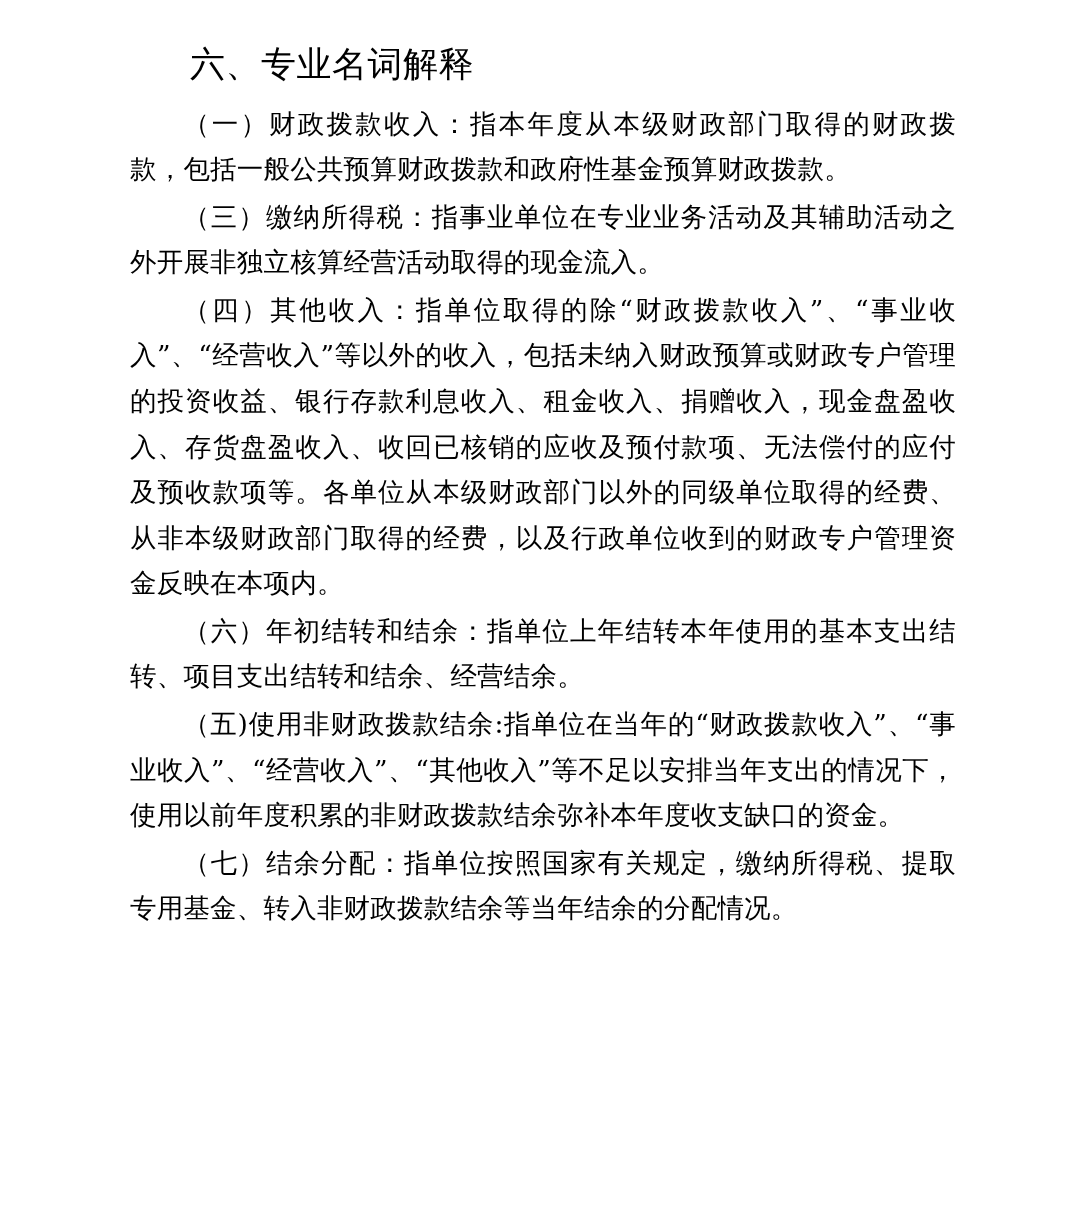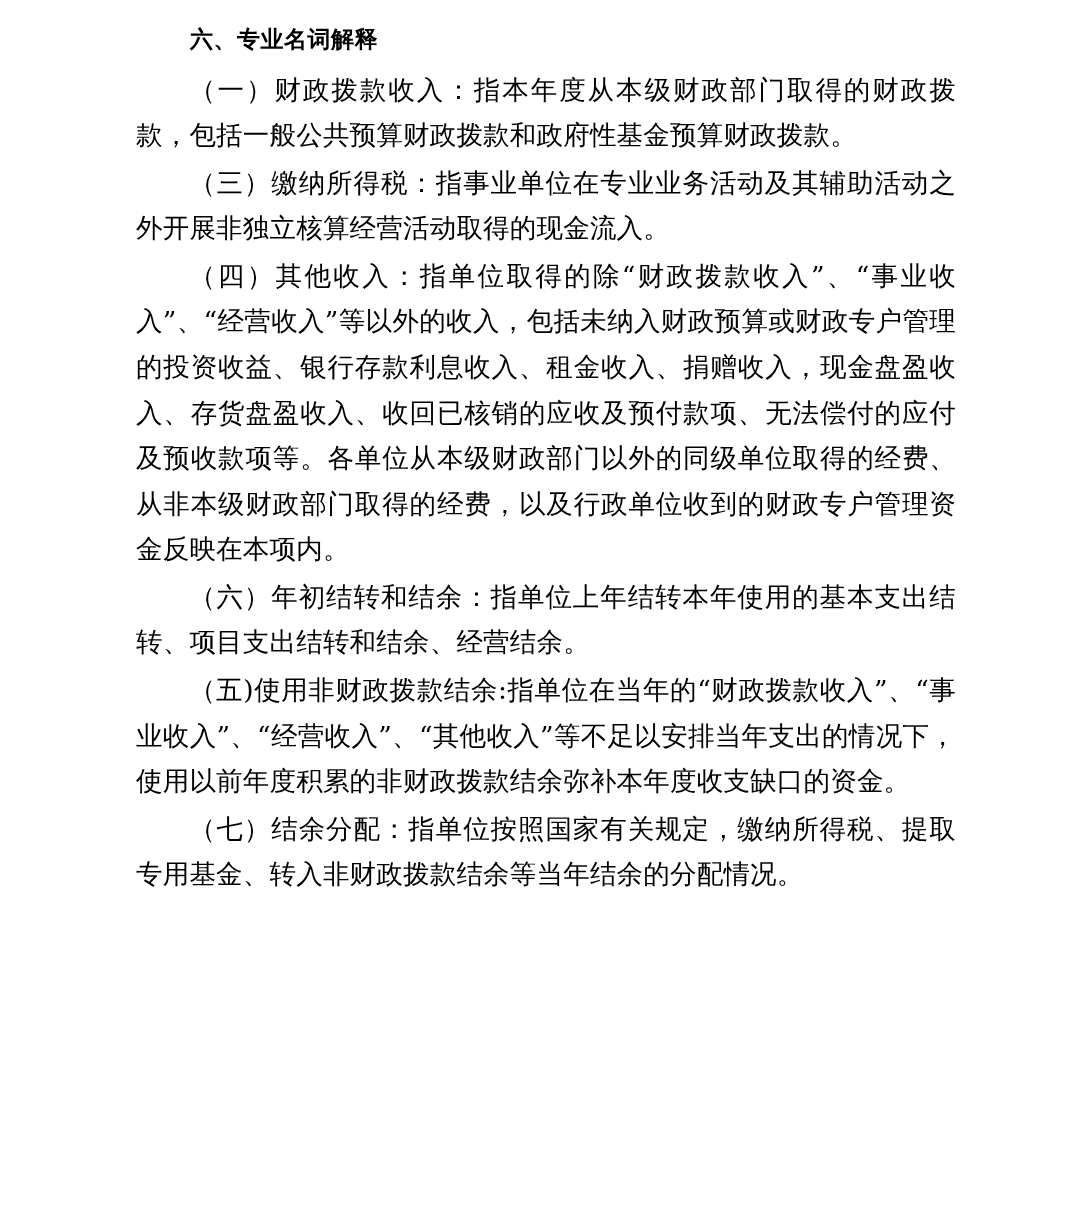--- a/index.html
+++ b/index.html
@@ -15,31 +15,31 @@
     overflow: hidden;
   }
   .page {
     position: relative;
     width: 1074px;
     height: 1227px;
     box-sizing: border-box;
     padding: 22px 118px 0 118px;
   }
   .doc-heading {
-    font-size: 23px;
-    font-weight: bold;
+    font-size: 35px;
+    font-weight: normal;
     letter-spacing: 0.5px;
-    margin: 0 0 10px 0;
+    margin: 16px 0 10px 0;
     padding-left: 72px;
     line-height: 1.5;
   }
   .para {
     font-size: 26.5px;
     line-height: 1.72;
-    margin: 0 0 2px 18px;
+    margin: 0 0 2px 12px;
     text-align: justify;
     text-justify: inter-ideograph;
     letter-spacing: 0.2px;
     text-indent: 2em;
   }
 </style>
 </head>
 <body>
 
 <div class="page">

